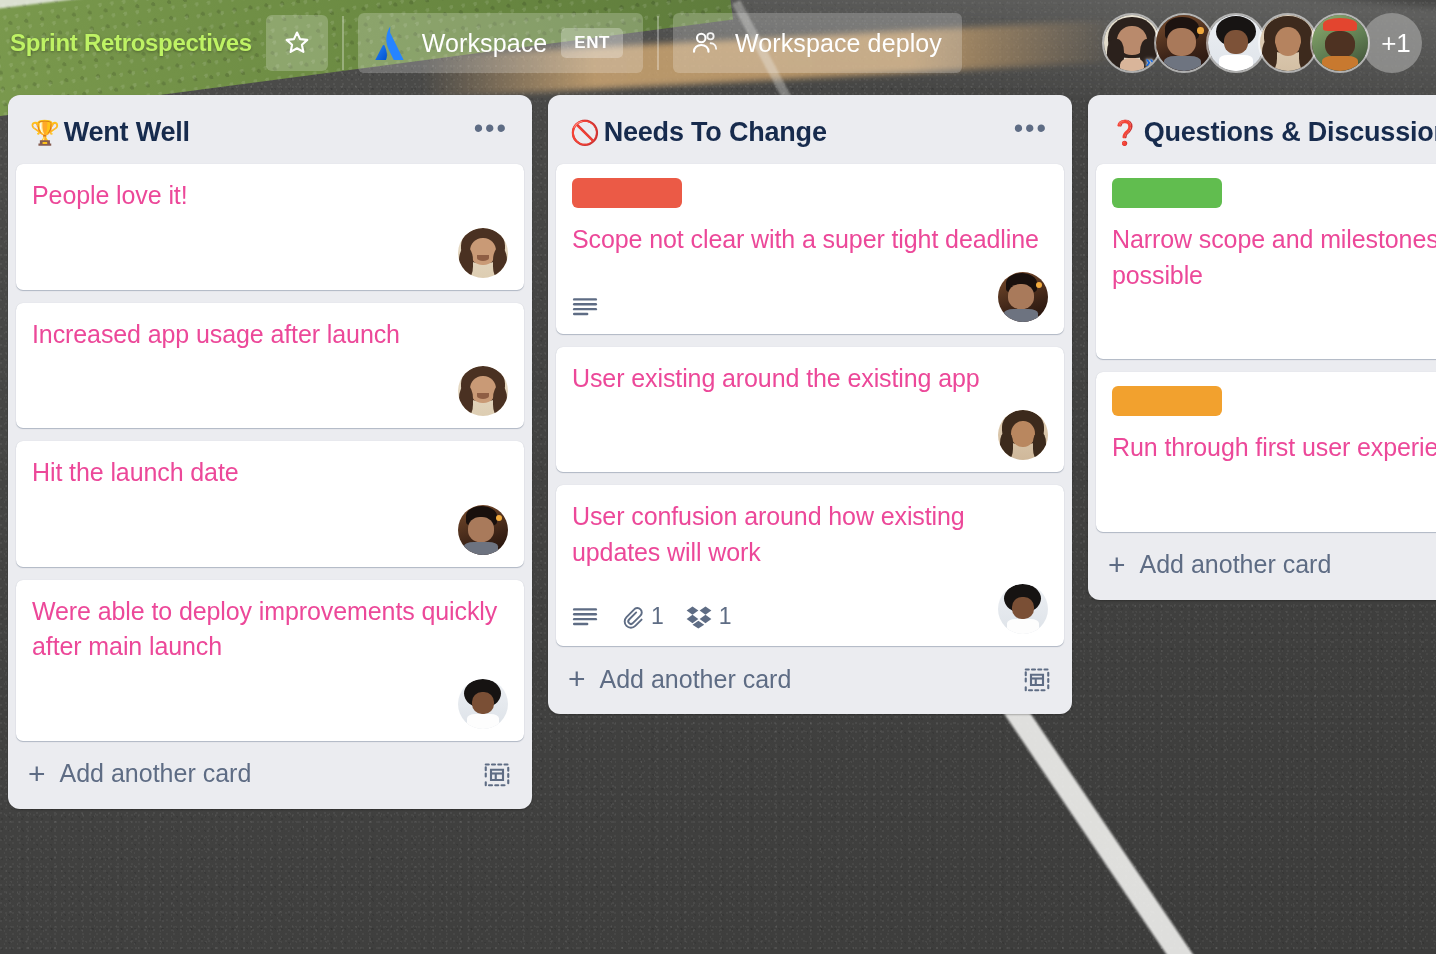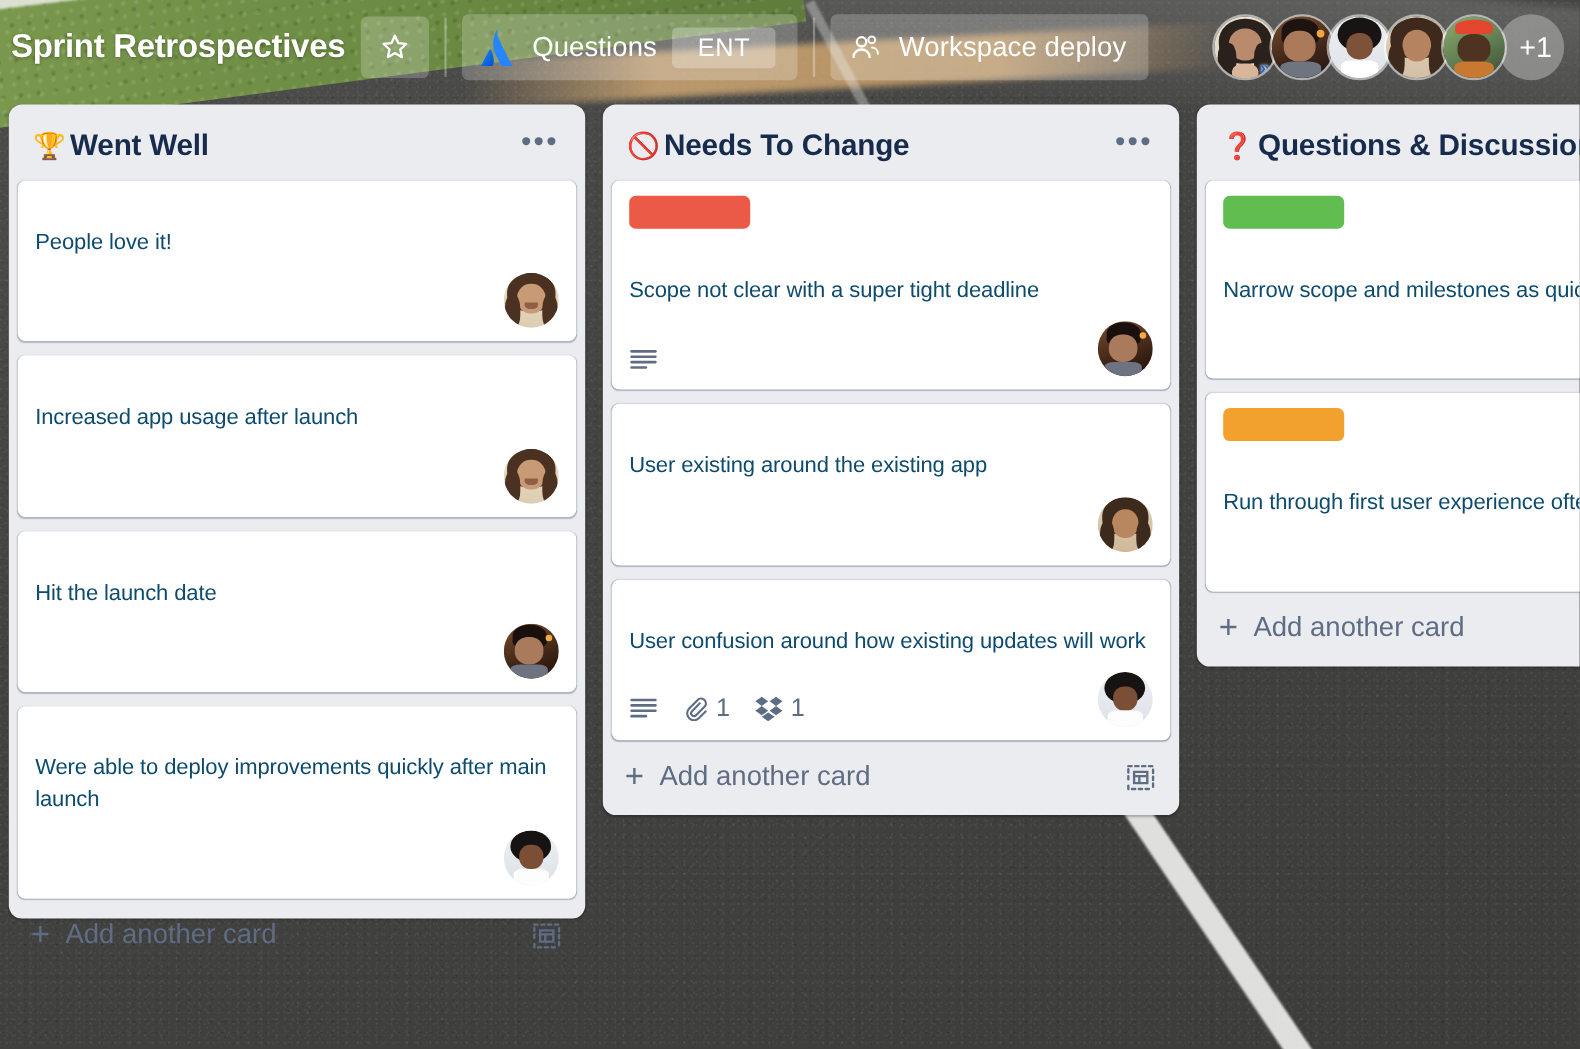--- a/index.html
+++ b/index.html
@@ -83,23 +83,23 @@
     top: 0; left: 0; right: 0;
     height: 86px;
     z-index: 10;
     display: flex;
     align-items: center;
     padding: 0 14px 0 10px;
     gap: 14px;
   }
 
   #board-title {
-    font-size: 30px;
+    font-size: 24px;
     font-weight: bold;
-    color: #ffffff;
+    color: #bef264;
     letter-spacing: -0.3px;
     white-space: nowrap;
     text-shadow: 0 1px 3px rgba(0,0,0,.35);
   }
 
   .hdr-btn {
     background: rgba(255,255,255,.22);
     border-radius: 6px;
     height: 56px;
     display: flex;
@@ -128,24 +128,25 @@
     white-space: nowrap;
   }
   .hdr-pill-label {
     font-size: 25px;
     color: #ffffff;
     letter-spacing: .1px;
   }
   .ent-badge {
     background: rgba(255,255,255,.27);
     border-radius: 5px;
-    padding: 5px 23px;
-    font-size: 23px;
+    padding: 5px 13px;
+    font-size: 17px;
     color: #ffffff;
     letter-spacing: .6px;
+    font-weight: bold;
   }
 
   .atlassian-logo { width: 34px; height: 34px; flex: 0 0 auto; }
 
   #avatars {
     margin-left: auto;
     display: flex;
     align-items: center;
     position: relative;
   }
@@ -252,25 +253,24 @@
   }
 
   .card-label {
     width: 110px;
     height: 30px;
     border-radius: 6px;
     margin-bottom: 14px;
   }
 
   .card-title {
-    font-size: 20px;
+    font-size: 25px;
     line-height: 1.42;
-    color: #0c4a6e;
+    color: #ec4899;
     letter-spacing: -.1px;
-    margin-top: 28px;
   }
 
   .card-bottom {
     display: flex;
     align-items: flex-end;
     justify-content: space-between;
     margin-top: auto;
     padding-top: 14px;
     min-height: 54px;
   }
@@ -349,21 +349,21 @@
     <svg class="atlassian-logo" viewBox="0 0 32 32">
       <defs>
         <linearGradient id="atl-g" x1="0" y1="0" x2="1" y2="1">
           <stop offset="0%" stop-color="#2684ff"></stop>
           <stop offset="100%" stop-color="#0052cc"></stop>
         </linearGradient>
       </defs>
       <path d="M9.8 18.2c-.5-.6-1.4-.5-1.7.3L1.2 32h9.5c.3 0 .6-.2.7-.5 1.6-3.3.6-8.4-1.6-13.3z" fill="url(#atl-g)"></path>
       <path d="M15.2.5c-4.7 7.4-4.4 15.6-1.3 21.8L18.6 32h9.4c0 0-12.1-24.2-12.4-24.9-.2-.6-.2-.6-.4-.6z" fill="#2684ff"></path>
     </svg>
-    <span class="hdr-pill-label">Questions</span>
+    <span class="hdr-pill-label">Workspace</span>
     <span class="ent-badge">ENT</span>
   </div>
 
   <div class="divider-v"></div>
 
   <div class="hdr-pill">
     <svg width="32" height="30" viewBox="0 0 24 24">
       <circle cx="9" cy="8" r="3.4" fill="none" stroke="#ffffff" stroke-width="1.7"></circle>
       <path d="M3.2 19c0-3.3 2.6-5.4 5.8-5.4s5.8 2.1 5.8 5.4" fill="none" stroke="#ffffff" stroke-width="1.7" stroke-linecap="round"></path>
       <circle cx="16.4" cy="6.6" r="2.5" fill="none" stroke="#ffffff" stroke-width="1.5" opacity=".9"></circle>

